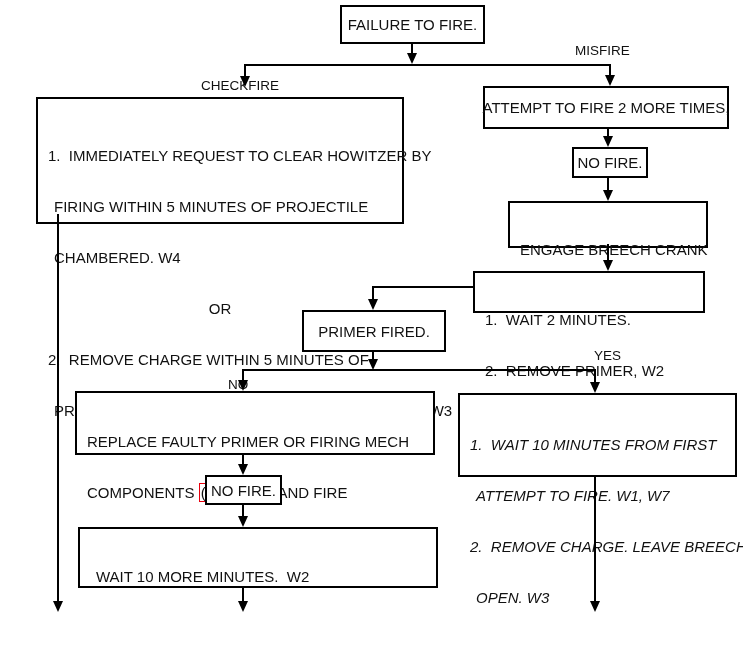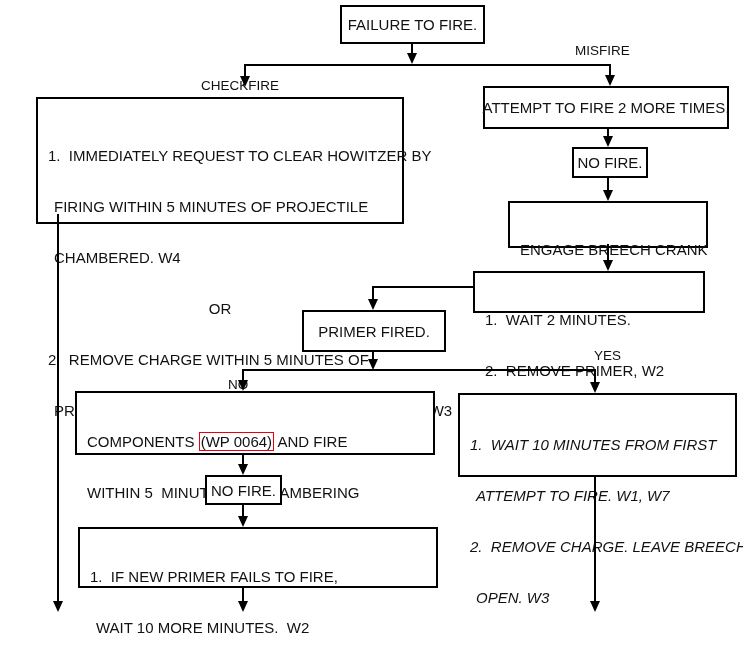--- a/index.html
+++ b/index.html
@@ -89,37 +89,37 @@
   <div class="node pad-t4" style="left:473px; top:271px; width:232px; height:42px;">
     <div class="ln">1.  WAIT 2 MINUTES.</div>
     <div class="ln">2.  REMOVE PRIMER, W2</div>
   </div>
 
   <div class="node center" style="left:302px; top:310px; width:144px; height:42px;">
     <span>PRIMER FIRED.</span>
   </div>
 
   <div class="node pad-t6" style="left:75px; top:391px; width:360px; height:64px;">
+    <div class="ln">REPLACE FAULTY PRIMER OR FIRING MECH</div>
     <div class="ln"><span>COMPONENTS </span><span class="wp-link">(WP 0064)</span><span> AND FIRE</span></div>
     <div class="ln">WITHIN 5  MINUTES OF CHAMBERING</div>
   </div>
 
   <div class="node pad-t8" style="left:458px; top:393px; width:279px; height:84px;">
     <div class="ln">1.  WAIT 10 MINUTES FROM FIRST</div>
     <div class="ln c">ATTEMPT TO FIRE. W1, W7</div>
     <div class="ln">2.  REMOVE CHARGE. LEAVE BREECH</div>
     <div class="ln c">OPEN. W3</div>
   </div>
 
   <div class="node center" style="left:205px; top:475px; width:77px; height:30px;">
     <span>NO FIRE.</span>
   </div>
 
   <div class="node pad-t5" style="left:78px; top:527px; width:360px; height:61px;">
-    <div class="ln">1.  IF NEW PRIMER FAILS TO FIRE,</div>
     <div class="ln c">WAIT 10 MORE MINUTES.  W2</div>
     
   </div>
 
 
   <div class="lbl" style="left:201px; top:43px;margin-top:35px;">CHECKFIRE</div>
   <div class="lbl" style="left:575px; top:43px;">MISFIRE</div>
   <div class="lbl" style="left:228px; top:329px;margin-top:48px;">NO</div>
   <div class="lbl" style="left:578px; top:348px;margin-left:16px;">YES</div>
 

